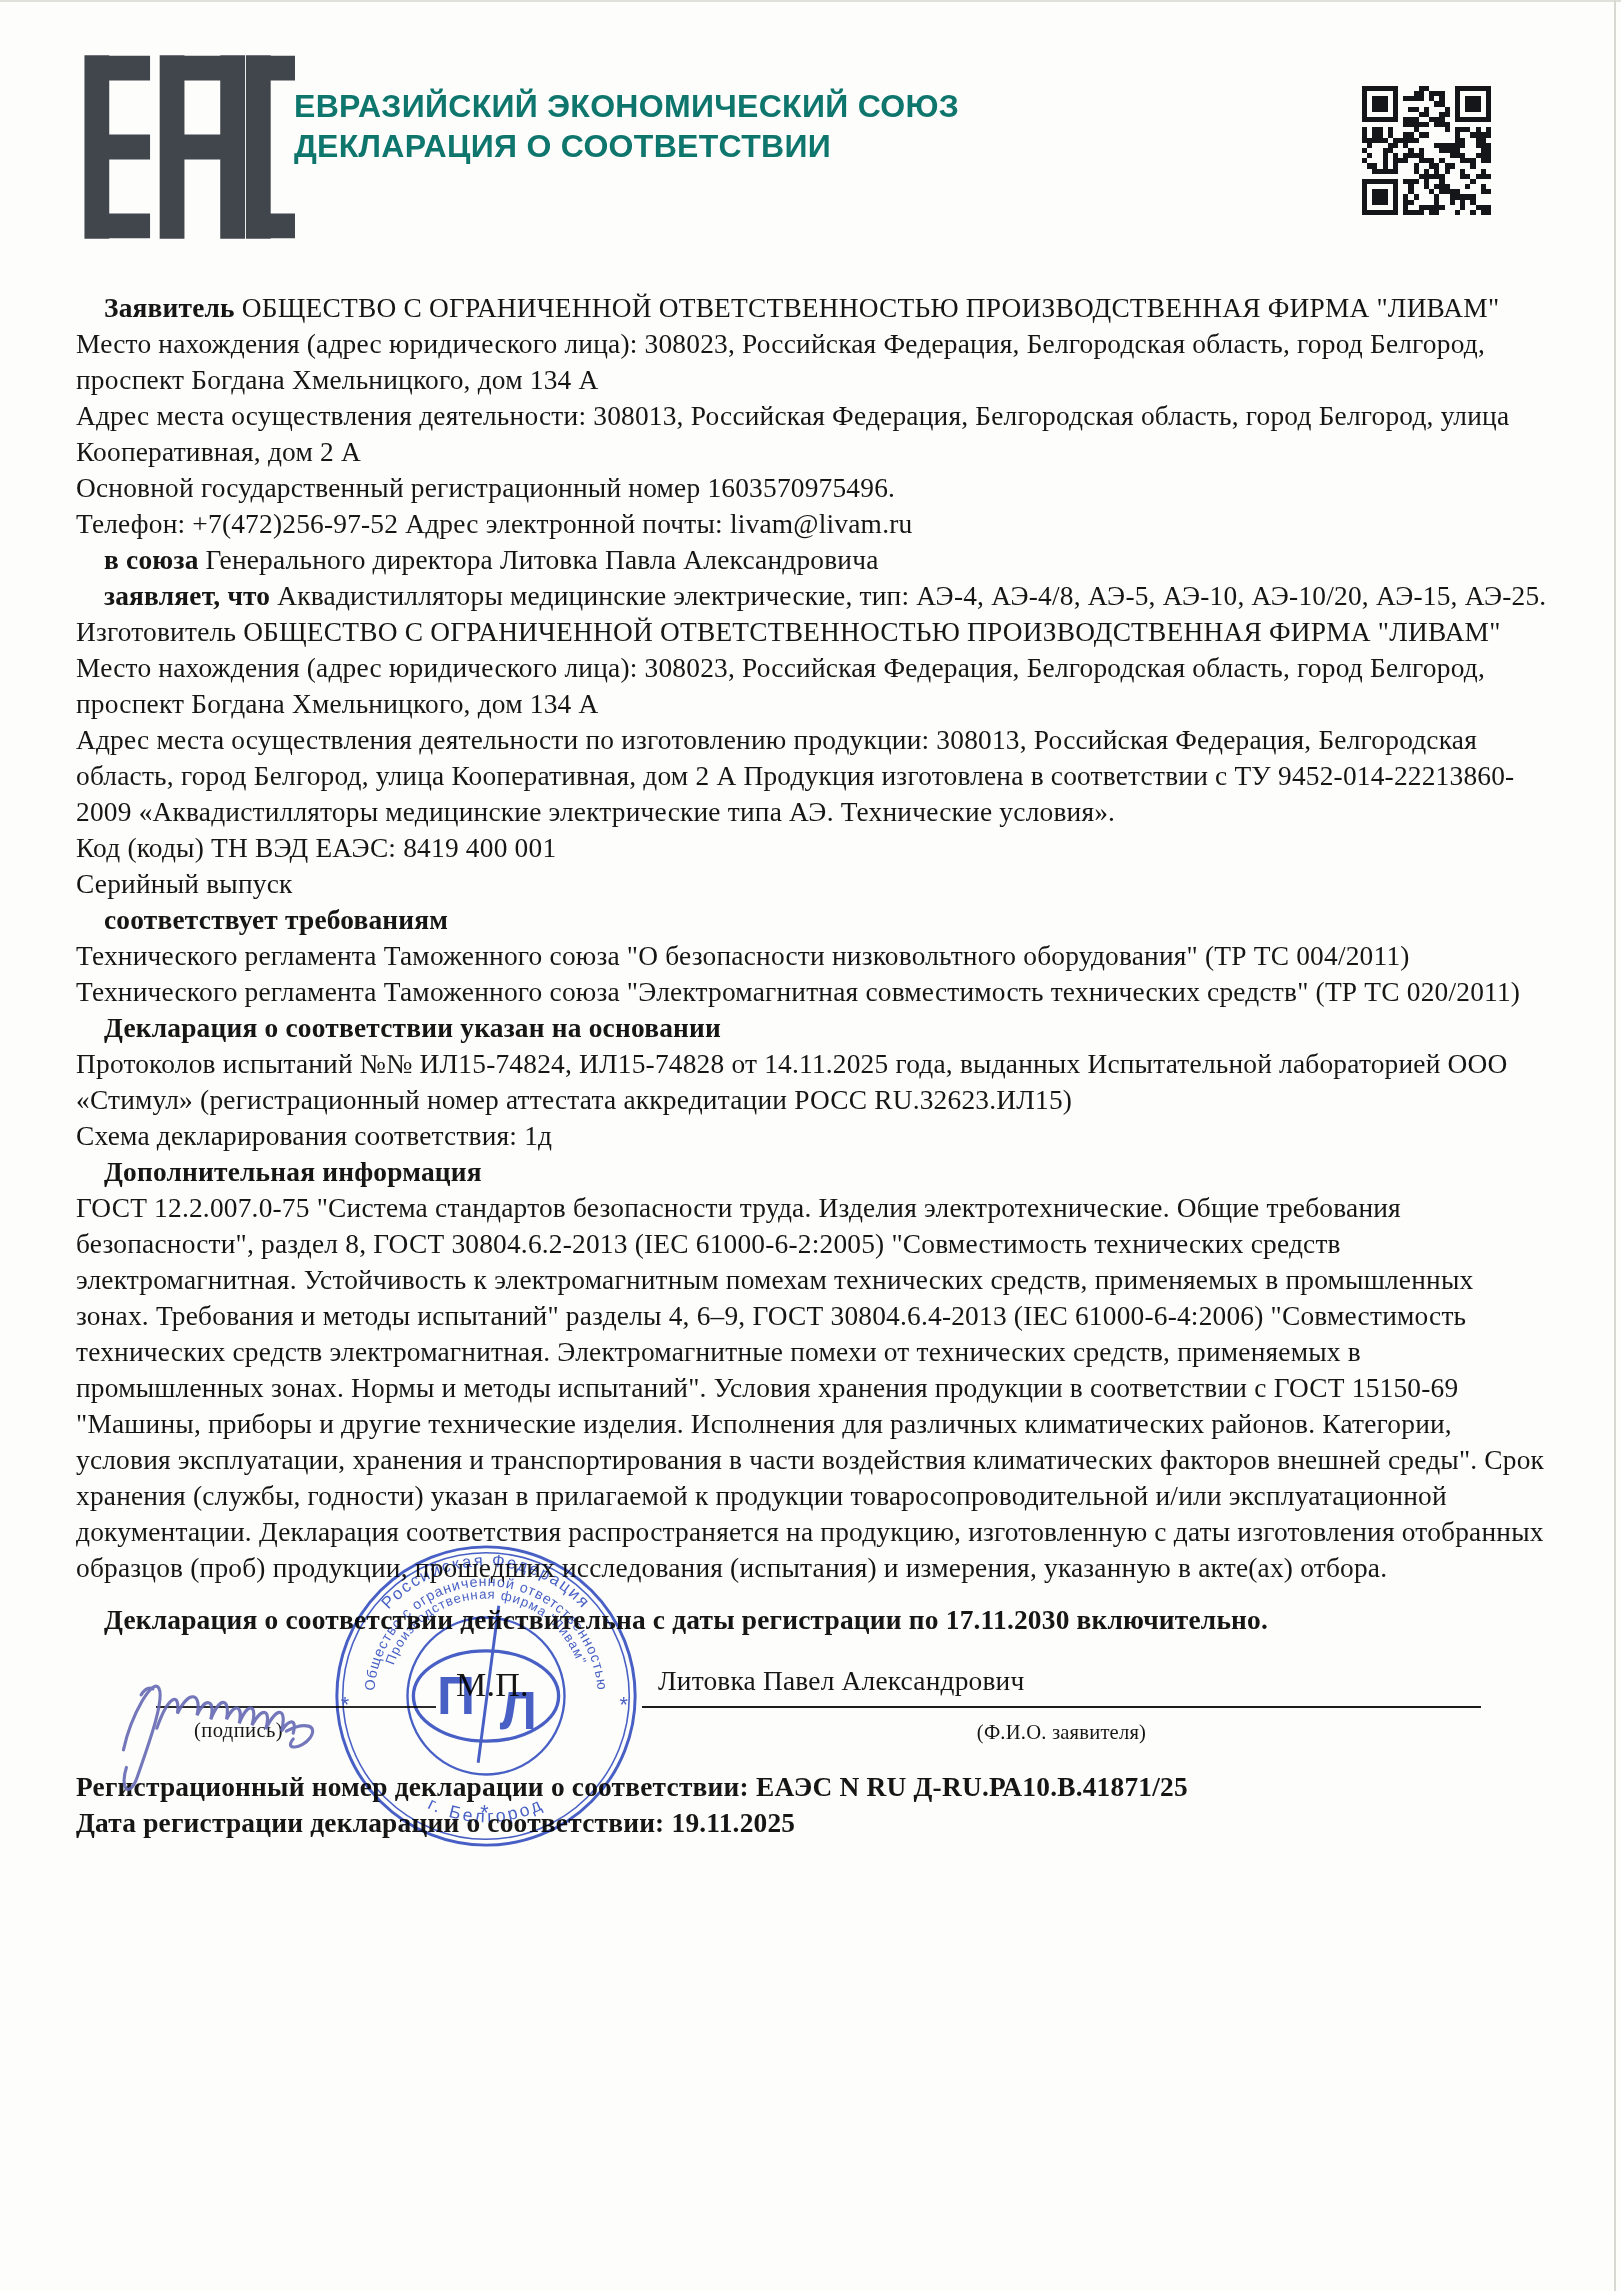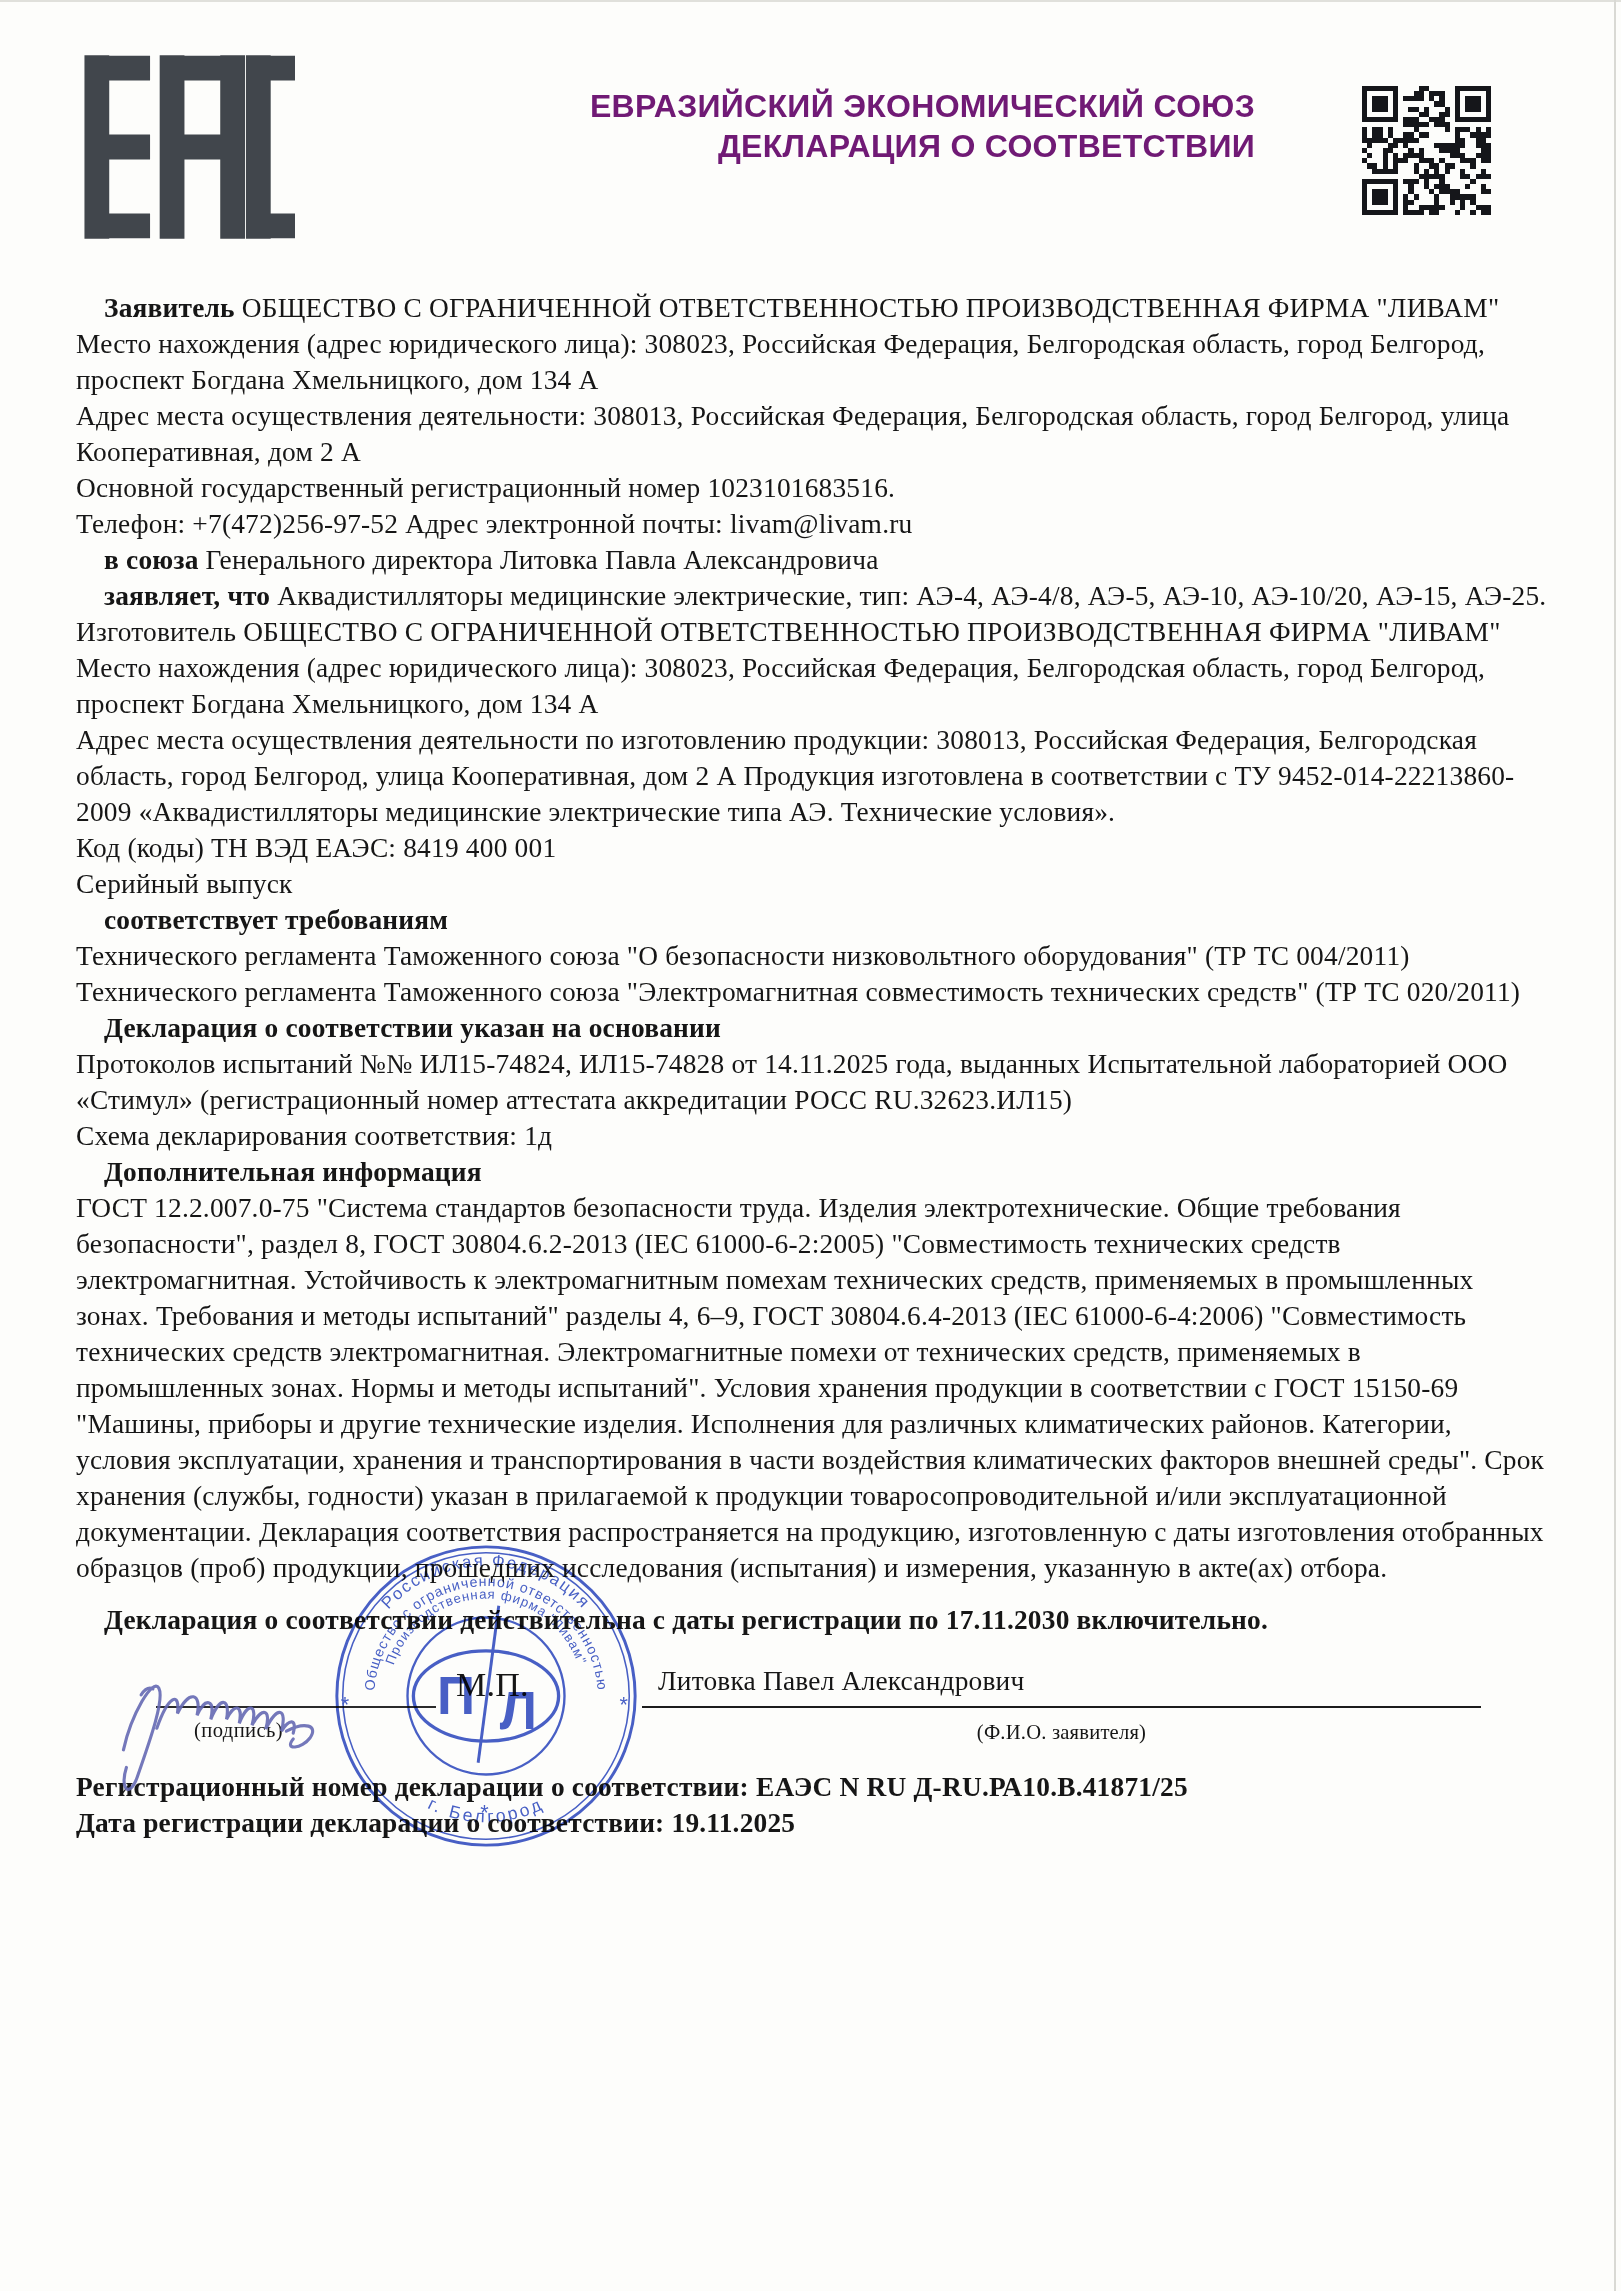--- a/index.html
+++ b/index.html
@@ -5,23 +5,23 @@
   html,body{margin:0;padding:0;background:#e9e9e6;}
   .page{
     position:relative; width:1621px; height:2292px; background:#fdfdfb;
     overflow:hidden; font-family:"Liberation Serif", serif; color:#161616;
   }
   .edge-top{position:absolute;left:0;top:0;width:100%;height:2px;background:#e0e0db;}
   .edge-right{position:absolute;top:0;right:4.9px;width:2px;height:100%;background:#d9d9d4;}
 
   .eac-logo{position:absolute;left:84px;top:49px;}
   .doc-title{
-    position:absolute;left:294px;top:86px;width:961px;text-align:right;
+    position:absolute;left:294px;top:86px;width:961px;text-align:left;
     font-family:"Liberation Sans", sans-serif;font-weight:bold;
-    font-size:32px;line-height:40px;letter-spacing:0.3px;color:#701a75;
+    font-size:32px;line-height:40px;letter-spacing:0.3px;color:#0f766e;
   }
   .qr{position:absolute;left:1362px;top:86px;}
 
   .content{
     position:absolute;left:76px;top:290px;width:1472px;
     font-size:27.4px;line-height:36px;letter-spacing:0.2px;
   }
   .content p{margin:0;}
   .gs{margin-top:7.8px;}  
   .gm{margin-top:9.8px;} 
@@ -374,21 +374,21 @@
         <rect x="21" y="24" width="1" height="1"></rect>
         <rect x="23" y="24" width="1" height="1"></rect>
         <rect x="24" y="24" width="1" height="1"></rect>
       </g>
     </svg>
 
   <div class="content">
     <p><b>Заявитель</b><span> ОБЩЕСТВО С ОГРАНИЧЕННОЙ ОТВЕТСТВЕННОСТЬЮ ПРОИЗВОДСТВЕННАЯ ФИРМА "ЛИВАМ"</span></p>
     <p>Место нахождения (адрес юридического лица): 308023, Российская Федерация, Белгородская область, город Белгород, проспект Богдана Хмельницкого, дом 134 А</p>
     <p>Адрес места осуществления деятельности: 308013, Российская Федерация, Белгородская область, город Белгород, улица Кооперативная, дом 2 А</p>
-    <p>Основной государственный регистрационный номер 1023101683516.</p>
+    <p>Основной государственный регистрационный номер 1603570975496.</p>
     <p>Телефон: +7(472)256-97-52 Адрес электронной почты: livam@livam.ru</p>
     <p><b>в союза</b><span> Генерального директора Литовка Павла Александровича</span></p>
 
     <p class="gs"><b>заявляет, что</b><span> Аквадистилляторы медицинские электрические, тип: АЭ-4, АЭ-4/8, АЭ-5, АЭ-10, АЭ-10/20, АЭ-15, АЭ-25.</span></p>
     <p><span>Изготовитель</span><span> ОБЩЕСТВО С ОГРАНИЧЕННОЙ ОТВЕТСТВЕННОСТЬЮ ПРОИЗВОДСТВЕННАЯ ФИРМА "ЛИВАМ"</span></p>
     <p>Место нахождения (адрес юридического лица): 308023, Российская Федерация, Белгородская область, город Белгород, проспект Богдана Хмельницкого, дом 134 А</p>
     <p>Адрес места осуществления деятельности по изготовлению продукции: 308013, Российская Федерация, Белгородская область, город Белгород, улица Кооперативная, дом 2 А Продукция изготовлена в соответствии с ТУ 9452-014-22213860-2009 «Аквадистилляторы медицинские электрические типа АЭ. Технические условия».</p>
 
     <p class="gm">Код (коды) ТН ВЭД ЕАЭС: 8419 400 001</p>
     <p>Серийный выпуск</p>

